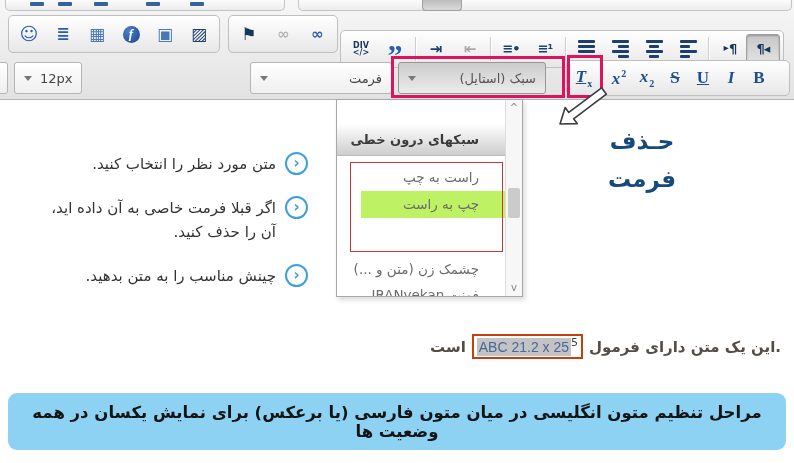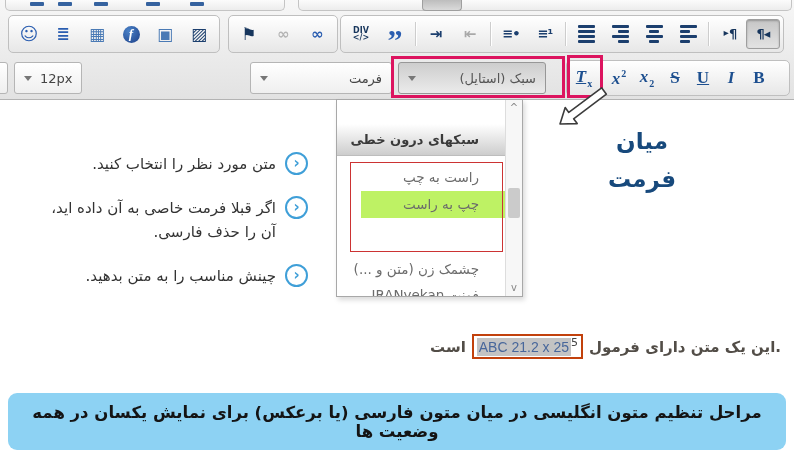--- a/index.html
+++ b/index.html
@@ -16,21 +16,21 @@
   .sg1{left:5px;width:278px;} .sg2{left:298px;width:492px;}
   .dash{position:absolute;top:3px;width:14px;height:4px;background:#35629f;border-radius:1px;}
   .pressed-sliver{position:absolute;left:422px;top:0;width:38px;height:10px;
           background:linear-gradient(#bdbdbd,#dadada);border:1px solid #9f9f9f;border-top:none;
           border-radius:0 0 4px 4px;}
 
   
   .group{position:absolute;display:flex;align-items:center;height:38px;padding:0 3px;
          background:linear-gradient(#ffffff,#e7e7e7);border:1px solid #bfbfbf;border-radius:5px;
          box-sizing:border-box;}
-  .ga{left:8px;top:15px;} .gb{left:228px;top:15px;} .gc{left:340px;top:15px;}
+  .ga{left:8px;top:15px;} .gb{left:228px;top:15px;} .gc{left:340px;top:30px;}
   .btn{width:34px;height:30px;display:flex;align-items:center;justify-content:center;
        border-radius:3px;cursor:default;position:relative;}
   .btn.pressed{background:linear-gradient(#c6c6c6,#e3e3e3);border:1px solid #9e9e9e;
        box-shadow:inset 0 1px 2px rgba(0,0,0,.25);width:32px;height:28px;}
   .btn.dis{opacity:.4;filter:grayscale(1);}
   .vsep{width:1px;height:24px;background:#cdcdcd;margin:0 3px;box-shadow:1px 0 0 #fff;}
   .ic{font-size:16px;line-height:16px;color:#2a5db0;}
   .ic.smiley{font-size:18px;}
   .ic.pbrk{color:#2a5db0;font-weight:bold;}
   .ic.tbl{color:#4a7ab5;font-size:17px;}
@@ -303,33 +303,33 @@
       <span class="sarrow sup-a">^</span>
       <span class="sthumb"></span>
       <span class="sarrow sdn-a">v</span>
     </div>
   </div>
 
   <svg class="ann-arrow" width="54" height="44" viewBox="0 0 54 44">
     <polygon points="2,38 7.2,21.6 10.8,26.4 43.6,1.8 48.4,8.2 15.6,32.8 19.2,37.6" fill="#ffffff" stroke="#3c3c3c" stroke-width="1.6" stroke-linejoin="round"></polygon>
   </svg>
   <div class="ann-label">
-    <div>میان</div>
+    <div>حـذف</div>
     <div>فرمت</div>
   </div>
 
   <div class="instructions">
     <div class="inst">
       <span class="circ">‹</span>
       <span class="itxt">متن مورد نظر را انتخاب کنید.</span>
     </div>
     <div class="inst">
       <span class="circ">‹</span>
       <span class="itxt">اگر قبلا فرمت خاصی به آن داده اید،
-آن را حذف فارسی.</span>
+آن را حذف کنید.</span>
     </div>
     <div class="inst">
       <span class="circ">‹</span>
       <span class="itxt">چینش مناسب را به متن بدهید.</span>
     </div>
   </div>
 
   <div class="formula-line">
     <span>این یک متن دارای فرمول</span><span class="f-box"><span class="f-sel">ABC 21.2 x 25</span><span class="f-sup">5</span></span><span>است.</span>
   </div>

